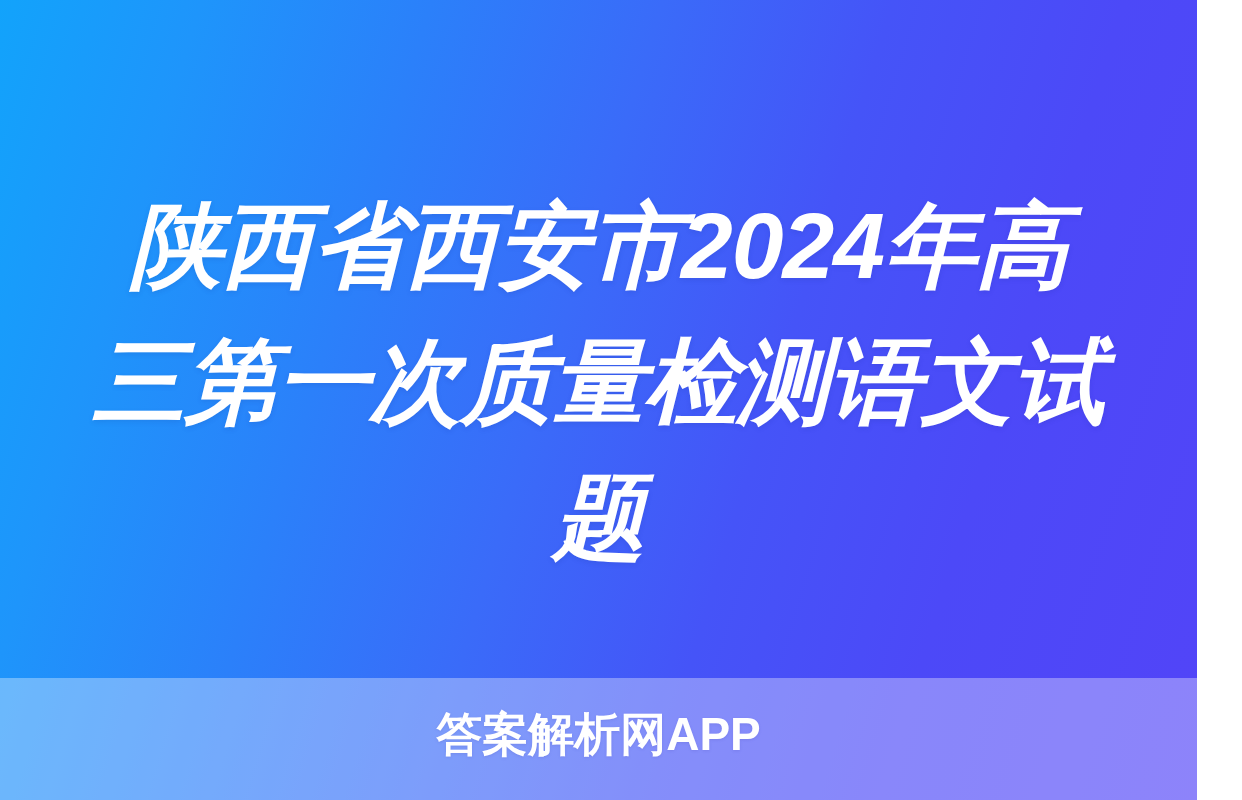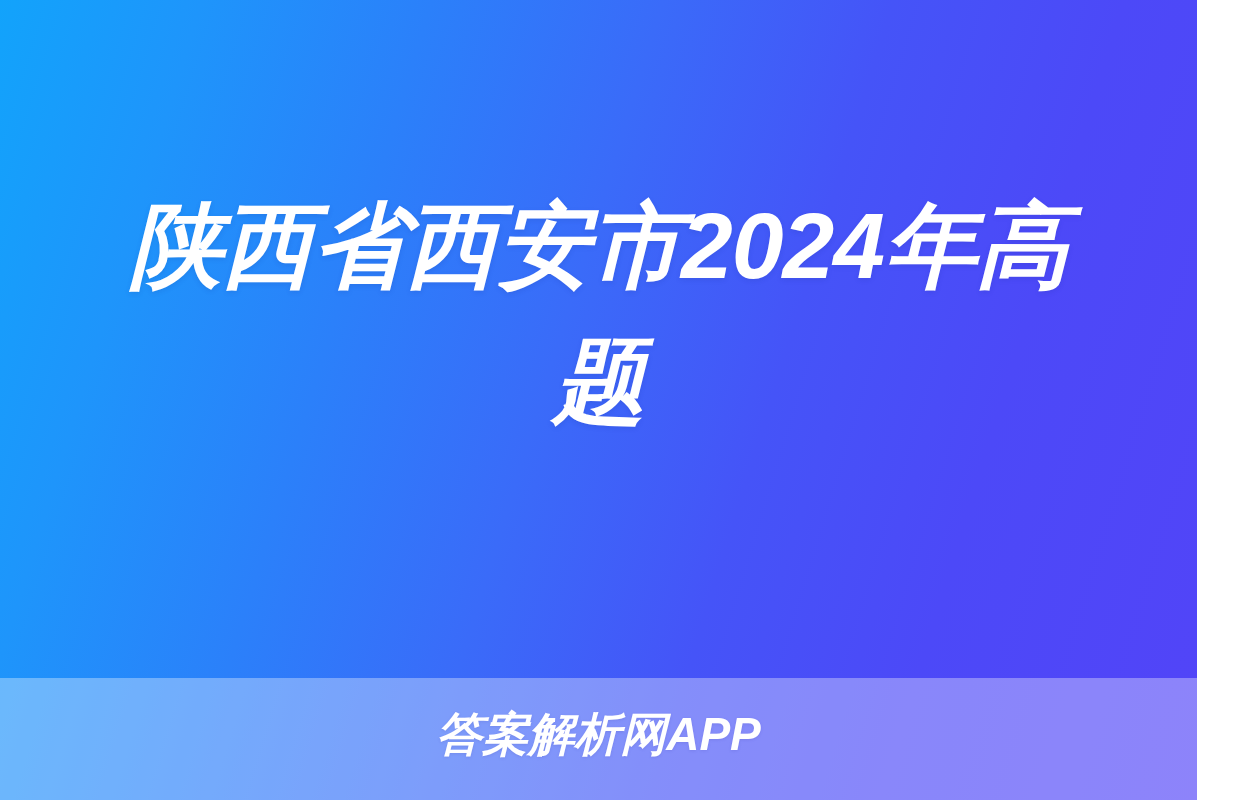--- a/index.html
+++ b/index.html
@@ -74,36 +74,36 @@
     text-align: center;
   }
 
   .watermark-text {
     margin: 0;
     display: inline-block;
     color: #ffffff;
     font-size: 46px;
     line-height: 52px;
     font-weight: 700;
-    font-style: italic;
     letter-spacing: 0px;
     text-shadow: 0 1px 3px rgba(70, 70, 180, 0.18);
   }
 </style>
 </head>
 <body>
 
 <div id="card">
 
   <div class="bg-gradient"></div>
 
   <div class="bg-footer-band"></div>
 
   <div class="title-block">
     <div class="title-text">陕西省西安市2024年高</div>
+    <div class="title-text">三第一次质量检测语文试</div>
     <div class="title-text">题</div>
   </div>
 
   <div class="watermark-block">
     <div class="watermark-text">答案解析网APP</div>
   </div>
 
 </div>
 
 </body></html>

